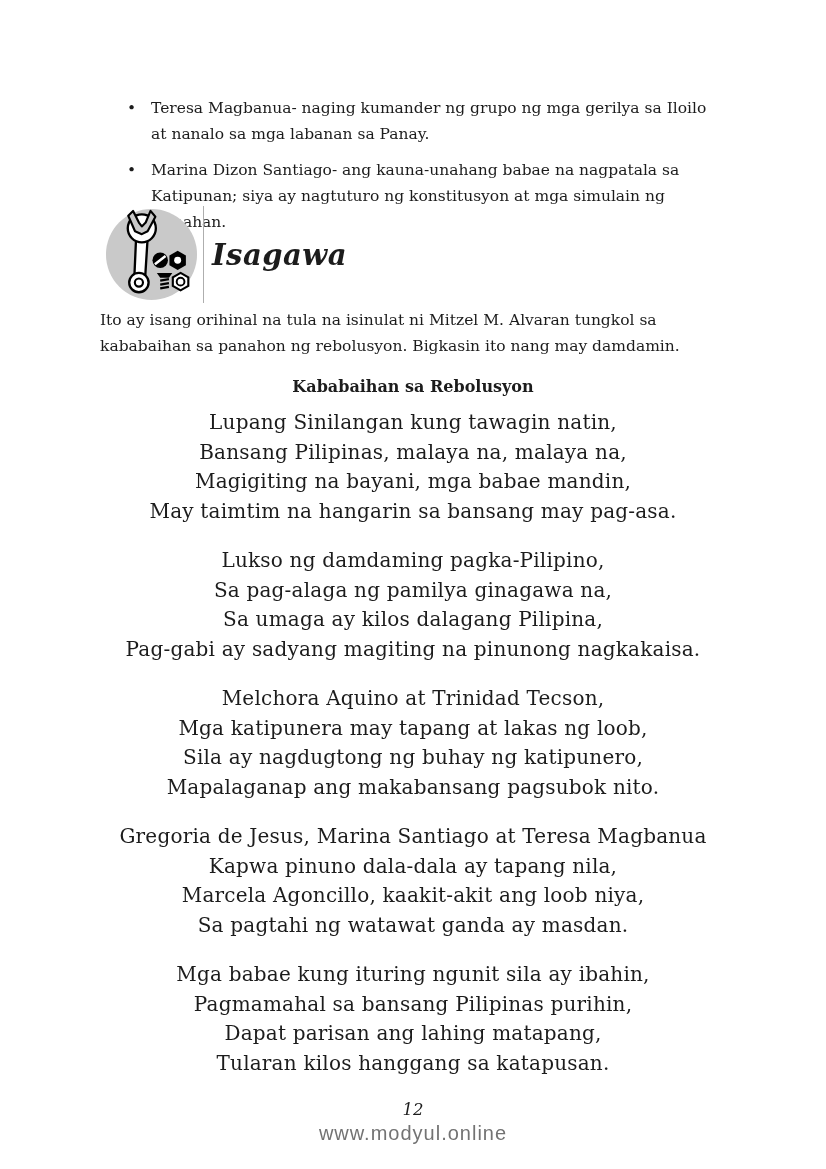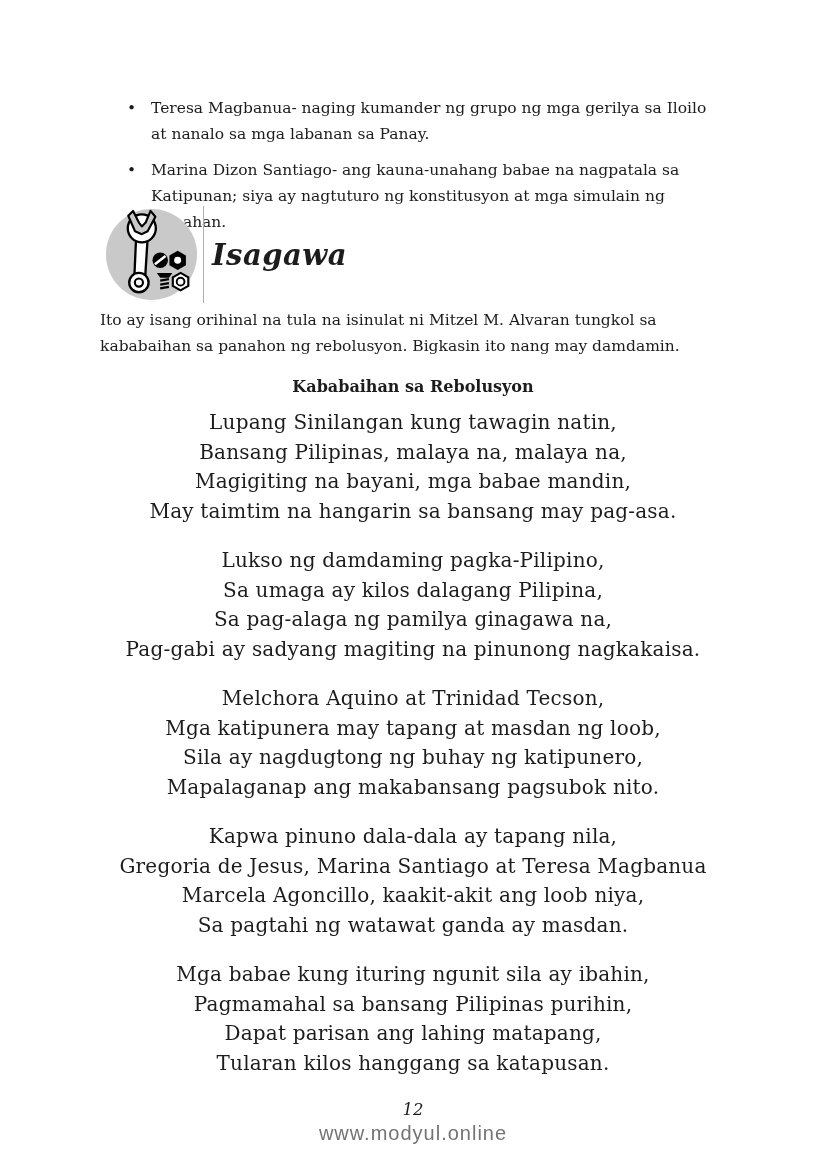--- a/index.html
+++ b/index.html
@@ -171,35 +171,35 @@
 
     <div class="stanza">
       <div class="poem-line">Lupang Sinilangan kung tawagin natin,</div>
       <div class="poem-line">Bansang Pilipinas, malaya na, malaya na,</div>
       <div class="poem-line">Magigiting na bayani, mga babae mandin,</div>
       <div class="poem-line">May taimtim na hangarin sa bansang may pag-asa.</div>
     </div>
 
     <div class="stanza">
       <div class="poem-line">Lukso ng damdaming pagka-Pilipino,</div>
+      <div class="poem-line">Sa pag-alaga ng pamilya ginagawa na,</div>
       <div class="poem-line">Sa umaga ay kilos dalagang Pilipina,</div>
-      <div class="poem-line">Sa pag-alaga ng pamilya ginagawa na,</div>
       <div class="poem-line">Pag-gabi ay sadyang magiting na pinunong nagkakaisa.</div>
     </div>
 
     <div class="stanza">
       <div class="poem-line">Melchora Aquino at Trinidad Tecson,</div>
-      <div class="poem-line">Mga katipunera may tapang at masdan ng loob,</div>
+      <div class="poem-line">Mga katipunera may tapang at lakas ng loob,</div>
       <div class="poem-line">Sila ay nagdugtong ng buhay ng katipunero,</div>
       <div class="poem-line">Mapalaganap ang makabansang pagsubok nito.</div>
     </div>
 
     <div class="stanza">
+      <div class="poem-line">Gregoria de Jesus, Marina Santiago at Teresa Magbanua</div>
       <div class="poem-line">Kapwa pinuno dala-dala ay tapang nila,</div>
-      <div class="poem-line">Gregoria de Jesus, Marina Santiago at Teresa Magbanua</div>
       <div class="poem-line">Marcela Agoncillo, kaakit-akit ang loob niya,</div>
       <div class="poem-line">Sa pagtahi ng watawat ganda ay masdan.</div>
     </div>
 
     <div class="stanza">
       <div class="poem-line">Mga babae kung ituring ngunit sila ay ibahin,</div>
       <div class="poem-line">Pagmamahal sa bansang Pilipinas purihin,</div>
       <div class="poem-line">Dapat parisan ang lahing matapang,</div>
       <div class="poem-line">Tularan kilos hanggang sa katapusan.</div>
     </div>

